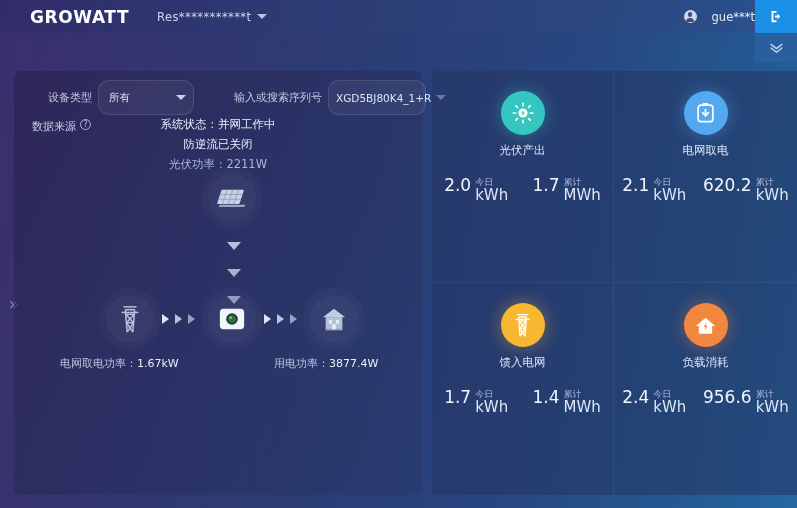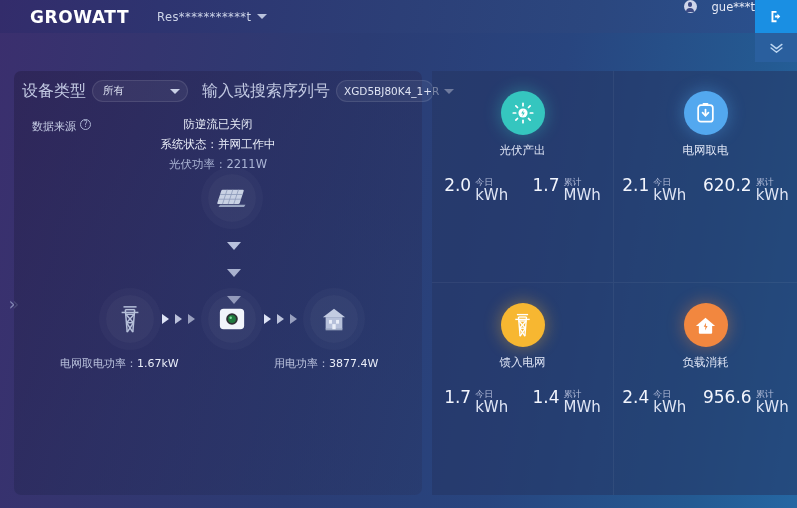--- a/index.html
+++ b/index.html
@@ -34,21 +34,21 @@
     cursor: pointer;
   }
   .caret-down {
     width: 0; height: 0;
     border-left: 5px solid transparent;
     border-right: 5px solid transparent;
     border-top: 5px solid #b9c2dc;
   }
   #user-area {
     position: absolute; right: 42px; top: 0; height: 33px;
-    display: flex; align-items: flex-start; gap: 15px;
+    display: flex; align-items: center; gap: 15px;
   }
   #user-icon {
     width: 13px; height: 13px; border-radius: 50%;
     background: #cfd6ea; position: relative;
   }
   #user-icon::before {
     content: ""; position: absolute; left: 4.2px; top: 2.4px;
     width: 4.6px; height: 4.6px; border-radius: 50%; background: #3b4a84;
   }
   #user-icon::after {
@@ -83,28 +83,28 @@
     position: absolute; left: 14px; top: 71px;
     width: 408px; height: 424px;
     background: linear-gradient(118deg, rgba(43,35,82,.72) 0%, rgba(40,44,92,.62) 45%, rgba(40,56,104,.55) 100%);
     border-radius: 7px;
   }
   #filters {
     position: absolute; left: 8px; top: 9px;
     display: flex; align-items: center;
   }
   .filter-label {
-    color: #c2c9e2; font-size: 16px; margin-right: 6px; white-space: nowrap;
+    color: #c2c9e2; font-size: 11px; margin-right: 6px; white-space: nowrap; margin-left: 26px;
   }
   .pill {
     display: flex; align-items: center; justify-content: space-between;
     background: rgba(255,255,255,.055);
     border: 1px solid rgba(255,255,255,.10);
     border-radius: 11px;
-    height: 22px;
+    height: 35px;
     padding: 0 7px 0 10px;
     color: #dfe4f3; font-size: 10.5px;
     cursor: pointer;
   }
   #device-type-select { width: 96px; margin-right: 14px; }
   #serial-select { width: 98px; padding-left: 7px; }
   .pill .caret-down { border-top-color: #c9d0e6; margin-left: 5px; }
 
   #data-source {
     position: absolute; left: 18px; top: 48px;
@@ -258,22 +258,22 @@
       <span class="caret-down"></span>
     </div>
   </div>
 
   <div id="data-source">
     <span>数据来源</span>
     <span id="info-icon">?</span>
   </div>
 
   <div id="status-block">
+    <div class="row" id="sys-status">系统状态：并网工作中</div>
     <div class="row" id="anti-backflow">防逆流已关闭</div>
-    <div class="row" id="sys-status">系统状态：并网工作中</div>
     <div class="row" id="pv-power">光伏功率：2211W</div>
   </div>
 
   <div id="flow">
 
     <div class="node node-dim" id="node-pv">
       <svg width="30" height="26" viewBox="0 0 40 34">
         <g transform="skewX(-18)">
           <rect x="8" y="6" width="30" height="19" rx="1.5" fill="#c9d2e4"></rect>
           <g stroke="#8c99b8" stroke-width="1">

